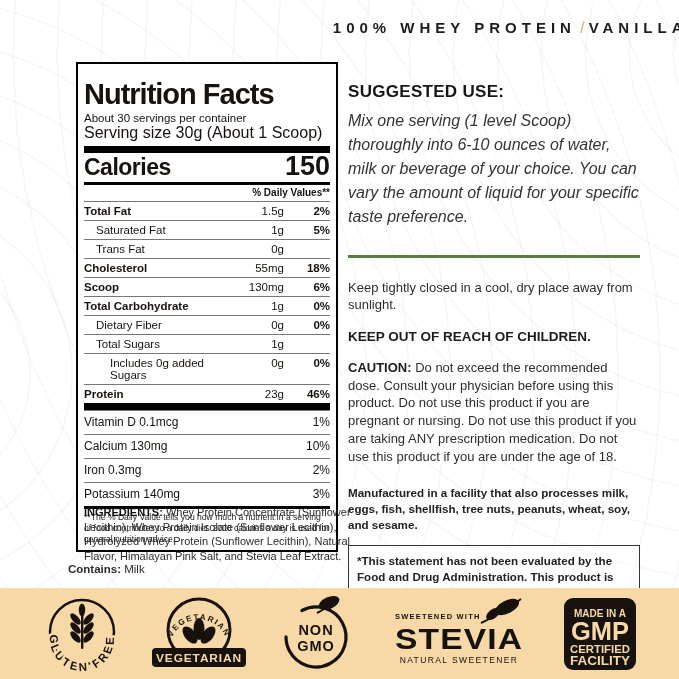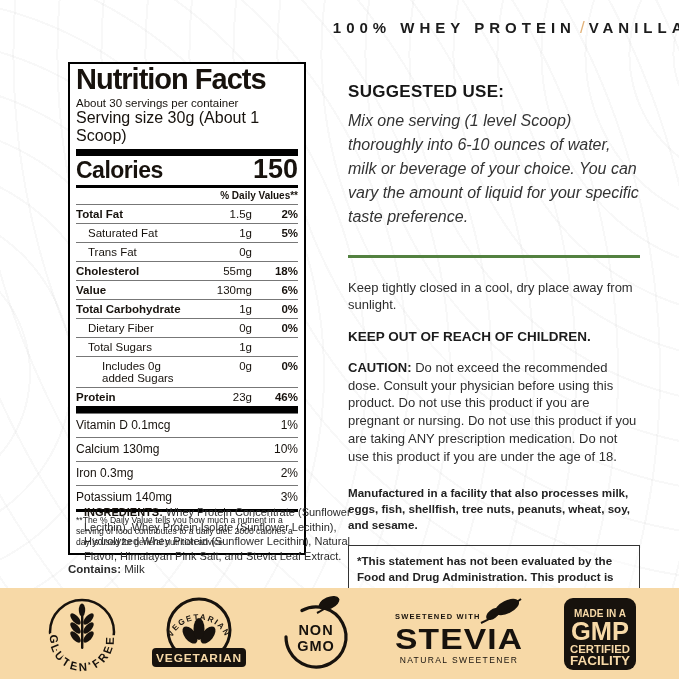--- a/index.html
+++ b/index.html
@@ -10,22 +10,22 @@
       repeating-radial-gradient(circle at 112% 8%, rgba(0,0,0,0) 0 42px, rgba(0,0,0,0.028) 42px 44px),
       repeating-radial-gradient(circle at -14% 55%, rgba(0,0,0,0) 0 40px, rgba(0,0,0,0.028) 40px 42px),
       #ffffff;
   }
   
   .hdr{position:absolute;top:18px;left:0;width:100%;text-align:right;white-space:nowrap;margin-left:44px;}
   .hdr .t{font-size:15px;font-weight:700;letter-spacing:5px;color:#1c1c1c;}
   .hdr .slash{color:#e2b279;font-weight:400;font-size:17px;letter-spacing:0;padding:0 4px;}
   .hdr .size{font-size:13px;font-weight:400;letter-spacing:1px;color:#1c1c1c;}
   
-  .nf{position:absolute;left:68px;top:62px;width:238px;border:2px solid #000;background:#fff;
-      box-sizing:border-box;padding:1px 6px 5px 6px;}
+  .nf{position:absolute;left:76px;top:62px;width:262px;border:2px solid #000;background:#fff;
+      box-sizing:border-box;padding:16px 6px 5px 6px;}
   .nf-title{font-size:29px;font-weight:700;letter-spacing:-1px;line-height:1.02;white-space:nowrap;}
   .nf-serv{font-size:11.5px;margin-top:2px;}
   .nf-servsize{font-size:16px;font-weight:400;margin-top:0;margin-bottom:4px;}
   .bar7{height:7px;background:#000;}
   .nf-aps{font-size:11px;font-weight:700;margin-top:3px;}
   .nf-cal{display:flex;align-items:baseline;margin-top:-2px;}
   .nf-cal .cl{font-size:23px;font-weight:700;letter-spacing:-0.5px;}
   .nf-cal .cv{margin-left:auto;font-size:27px;font-weight:700;}
   .nf-dvh{border-top:3px solid #000;text-align:right;font-size:10px;font-weight:700;padding:2px 0 3px;}
   .n-row{display:flex;align-items:baseline;border-top:1px solid #777;padding:3px 0;font-size:11.5px;}
@@ -102,21 +102,21 @@
           <span class="n-dv"></span>
         </div>
 
         <div class="n-row bold">
           <span class="n-label">Cholesterol</span>
           <span class="n-val">55mg</span>
           <span class="n-dv">18%</span>
         </div>
 
         <div class="n-row bold">
-          <span class="n-label">Value</span>
+          <span class="n-label">Scoop</span>
           <span class="n-val">130mg</span>
           <span class="n-dv">6%</span>
         </div>
 
         <div class="n-row bold">
           <span class="n-label">Total Carbohydrate</span>
           <span class="n-val">1g</span>
           <span class="n-dv">0%</span>
         </div>
 

